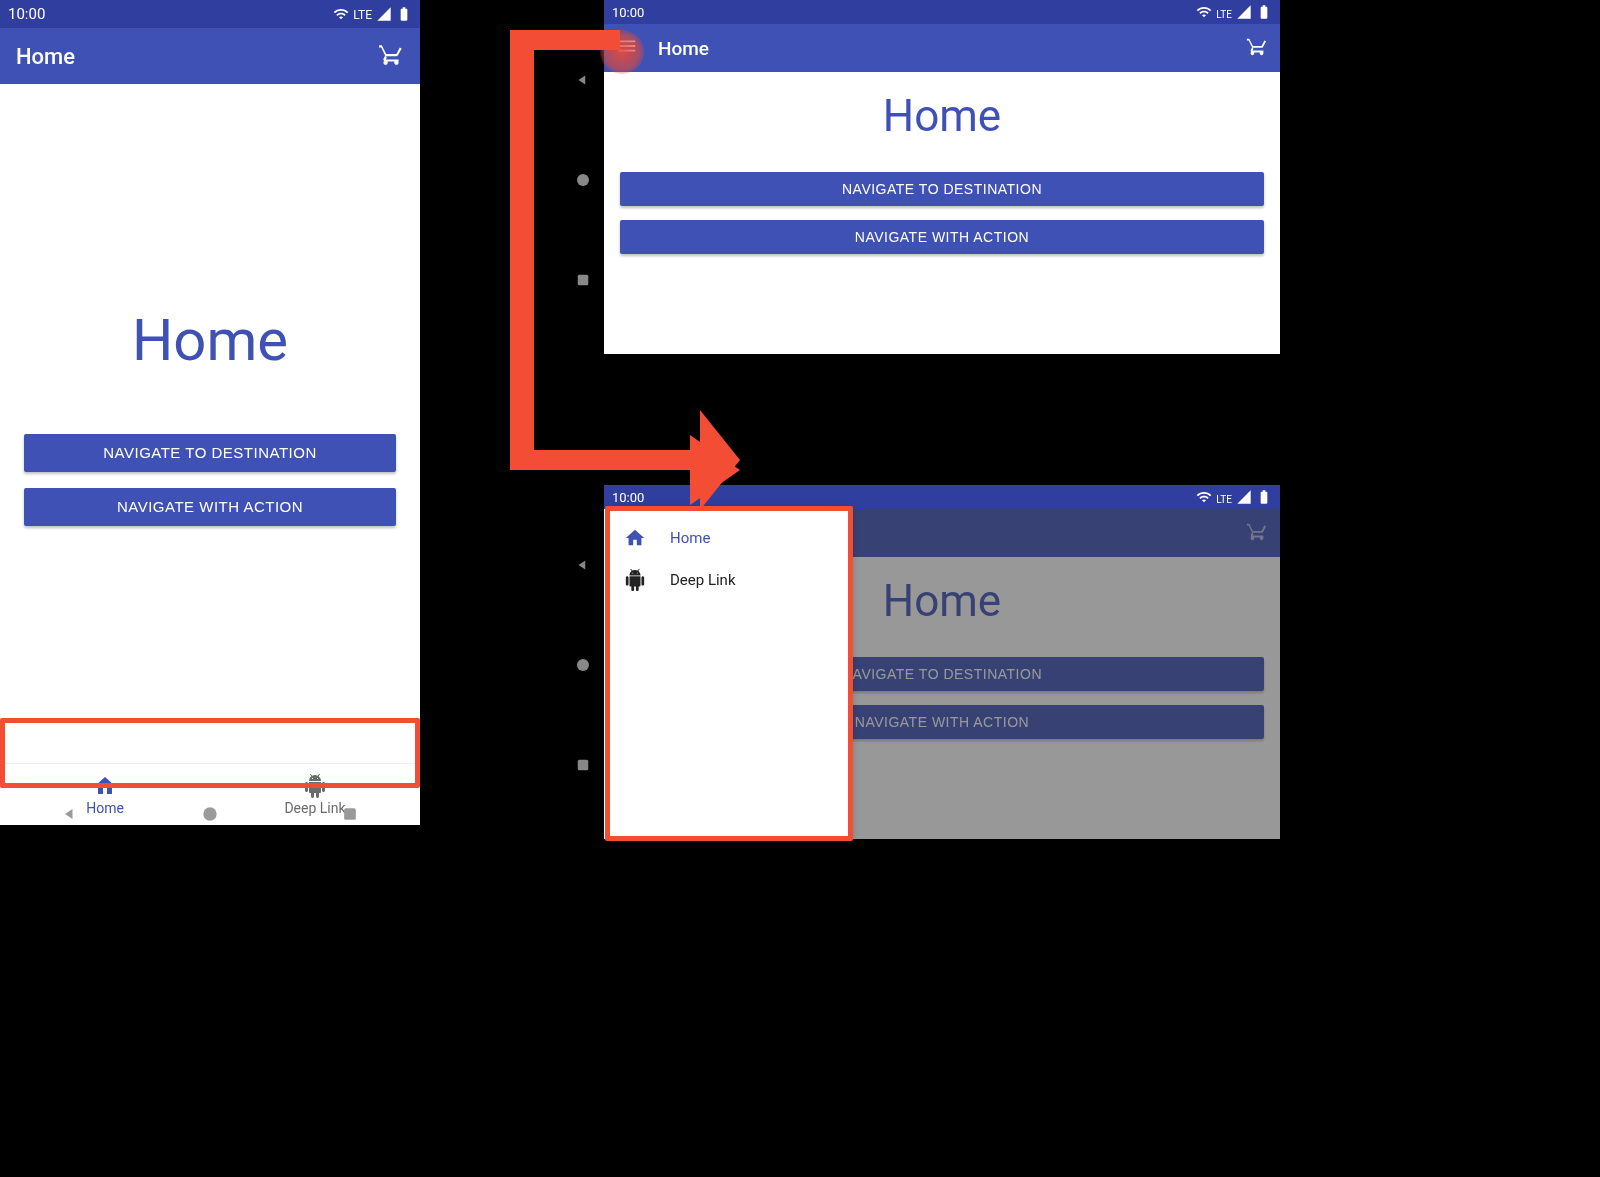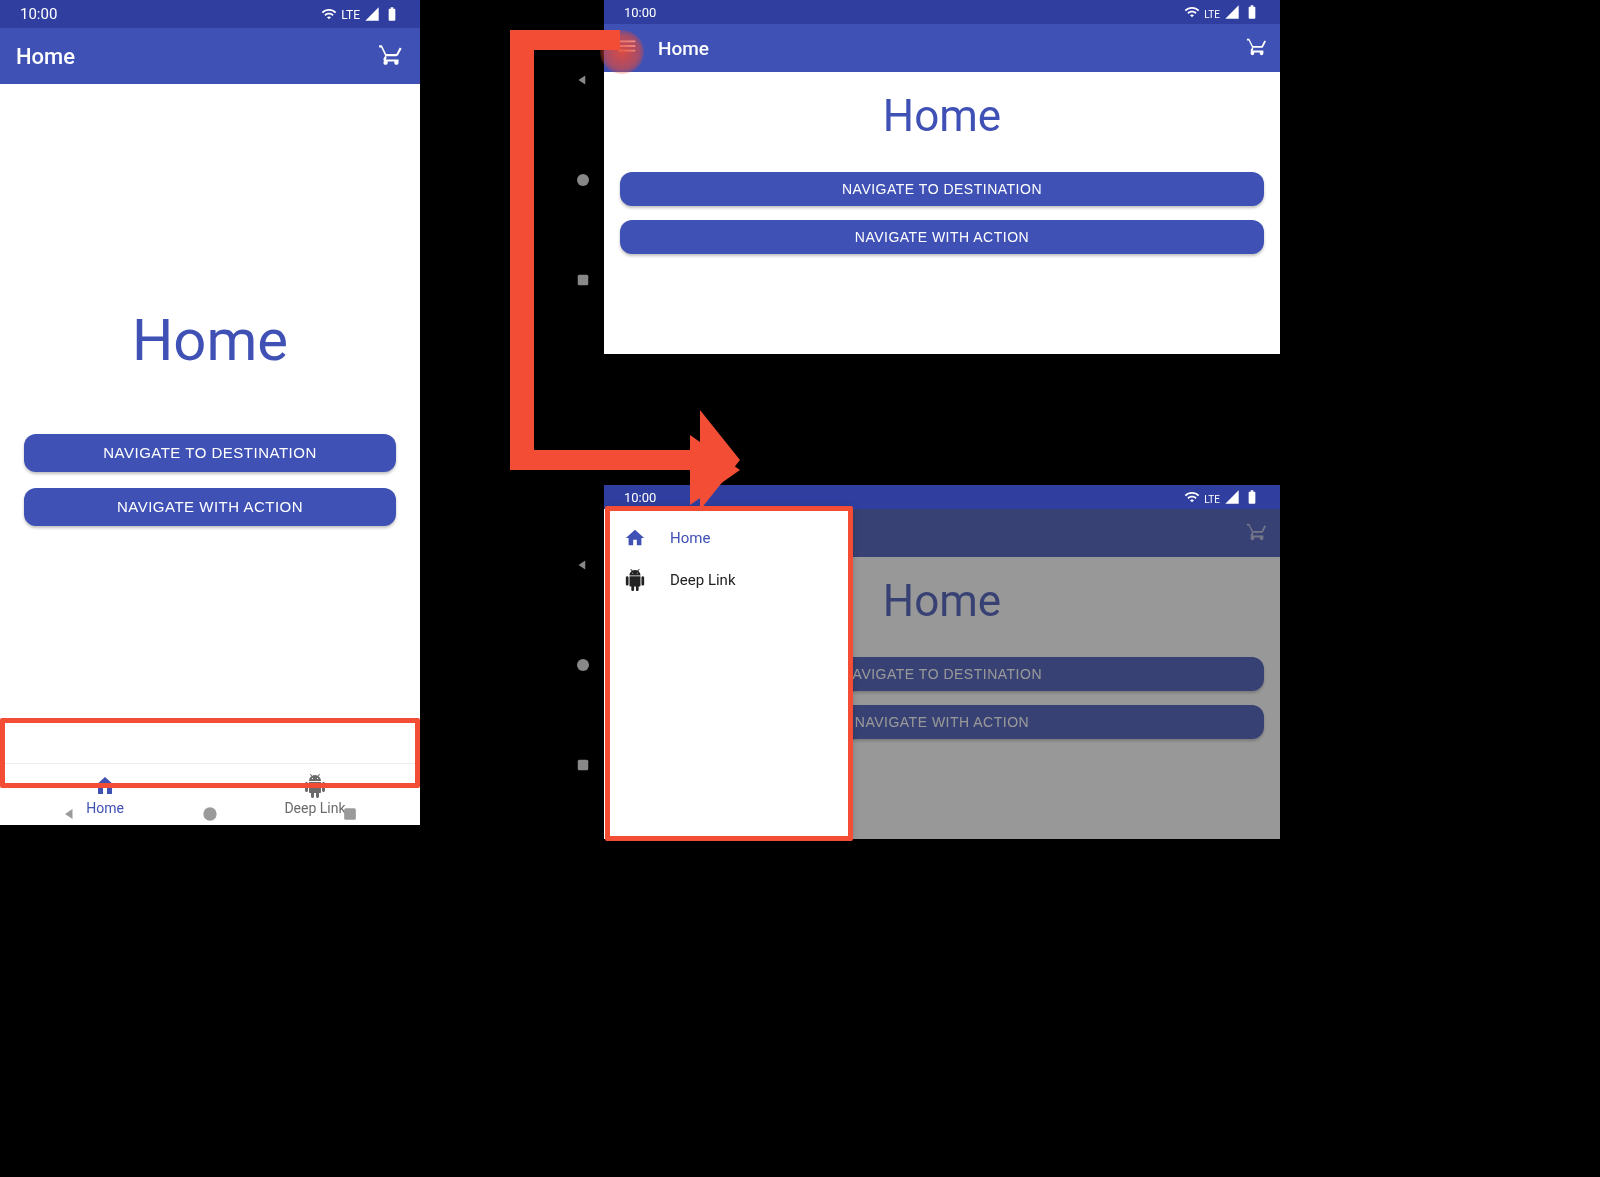--- a/index.html
+++ b/index.html
@@ -28,21 +28,21 @@
     display: flex;
     flex-direction: column;
   }
   .status-bar {
     background: #303f9f;
     color: #fff;
     height: 28px;
     display: flex;
     align-items: center;
     justify-content: space-between;
-    padding: 0 20px;
+    padding: 0 8px;
     font-size: 15px;
   }
   .status-icons { display: flex; align-items: flex-end; gap: 4px; }
   .status-icons svg { width: 16px; height: 16px; fill: #fff; }
   .app-bar {
     background: #3f51b5;
     color: #fff;
     height: 56px;
     display: flex;
     align-items: center;
@@ -69,21 +69,21 @@
   }
   .mat-button {
     background: #3f51b5;
     color: #fff;
     width: 100%;
     height: 38px;
     border: none;
     font-size: 15px;
     font-weight: 500;
     letter-spacing: 0.5px;
-    border-radius: 12px;
+    border-radius: 2px;
     margin-bottom: 16px;
     box-shadow: 0 2px 3px rgba(0,0,0,0.25);
     cursor: pointer;
     display: flex;
     align-items: center;
     justify-content: center;
   }
 
   .bottom-nav {
     height: 62px;

